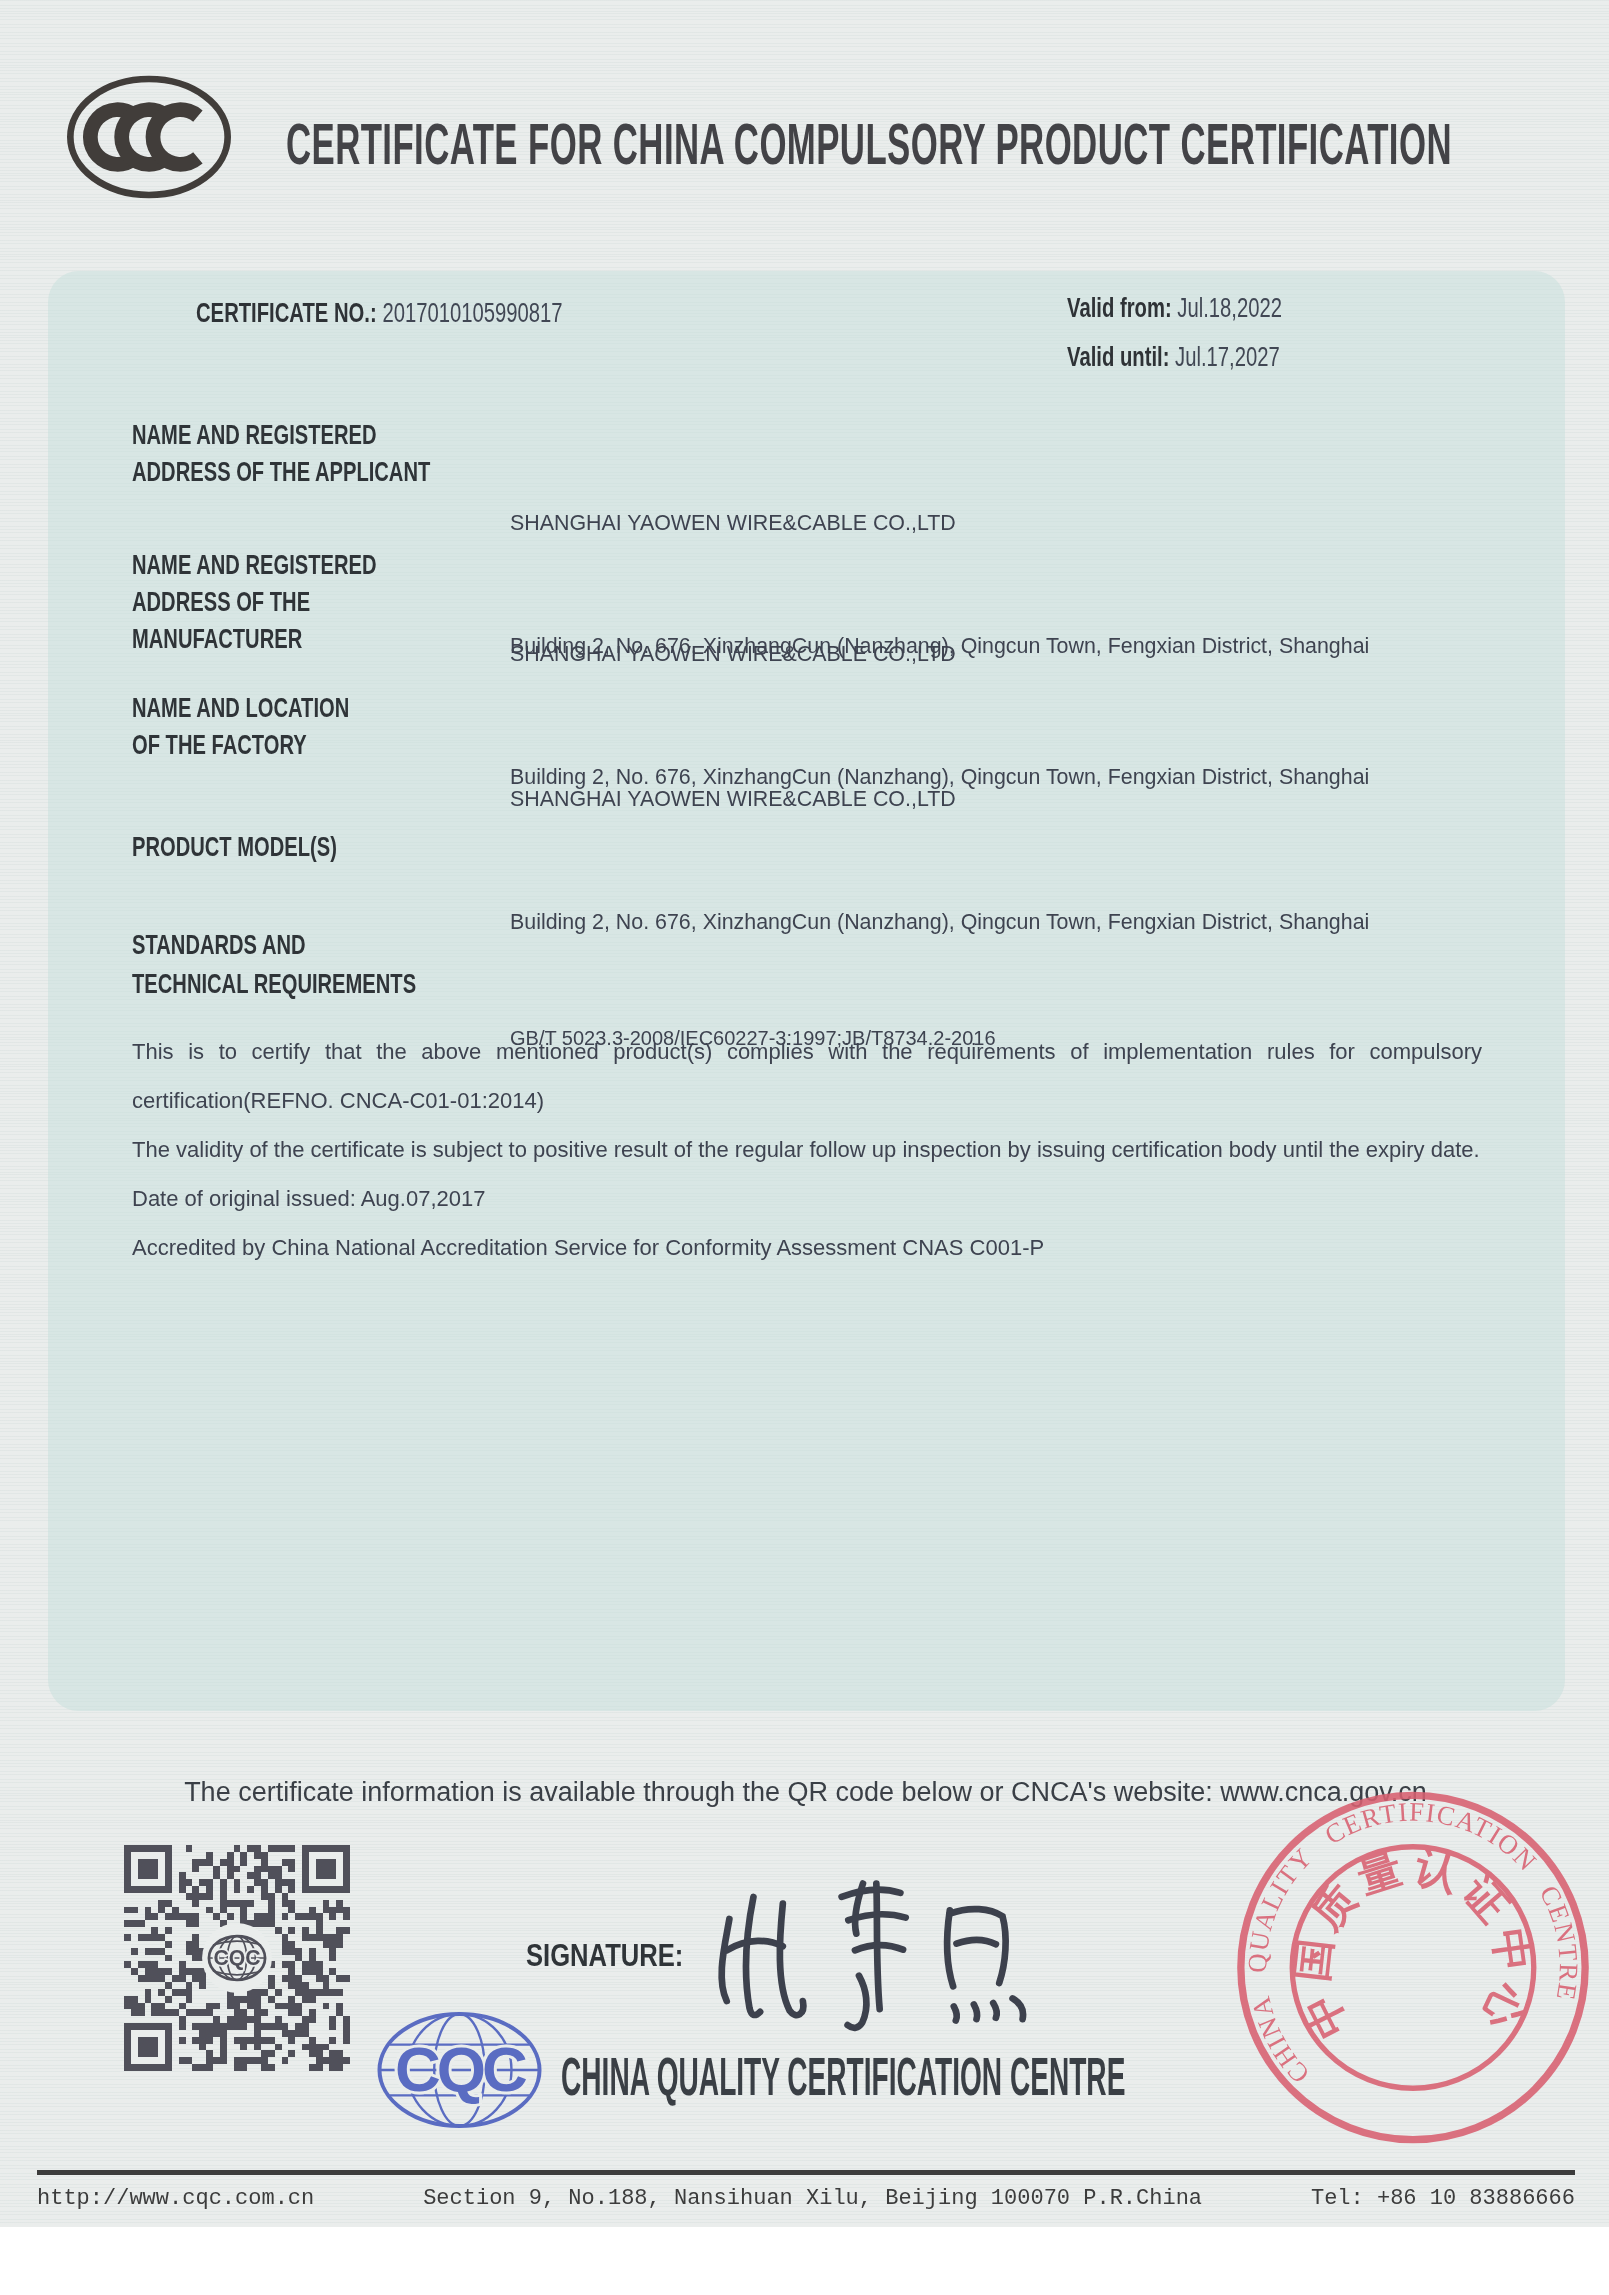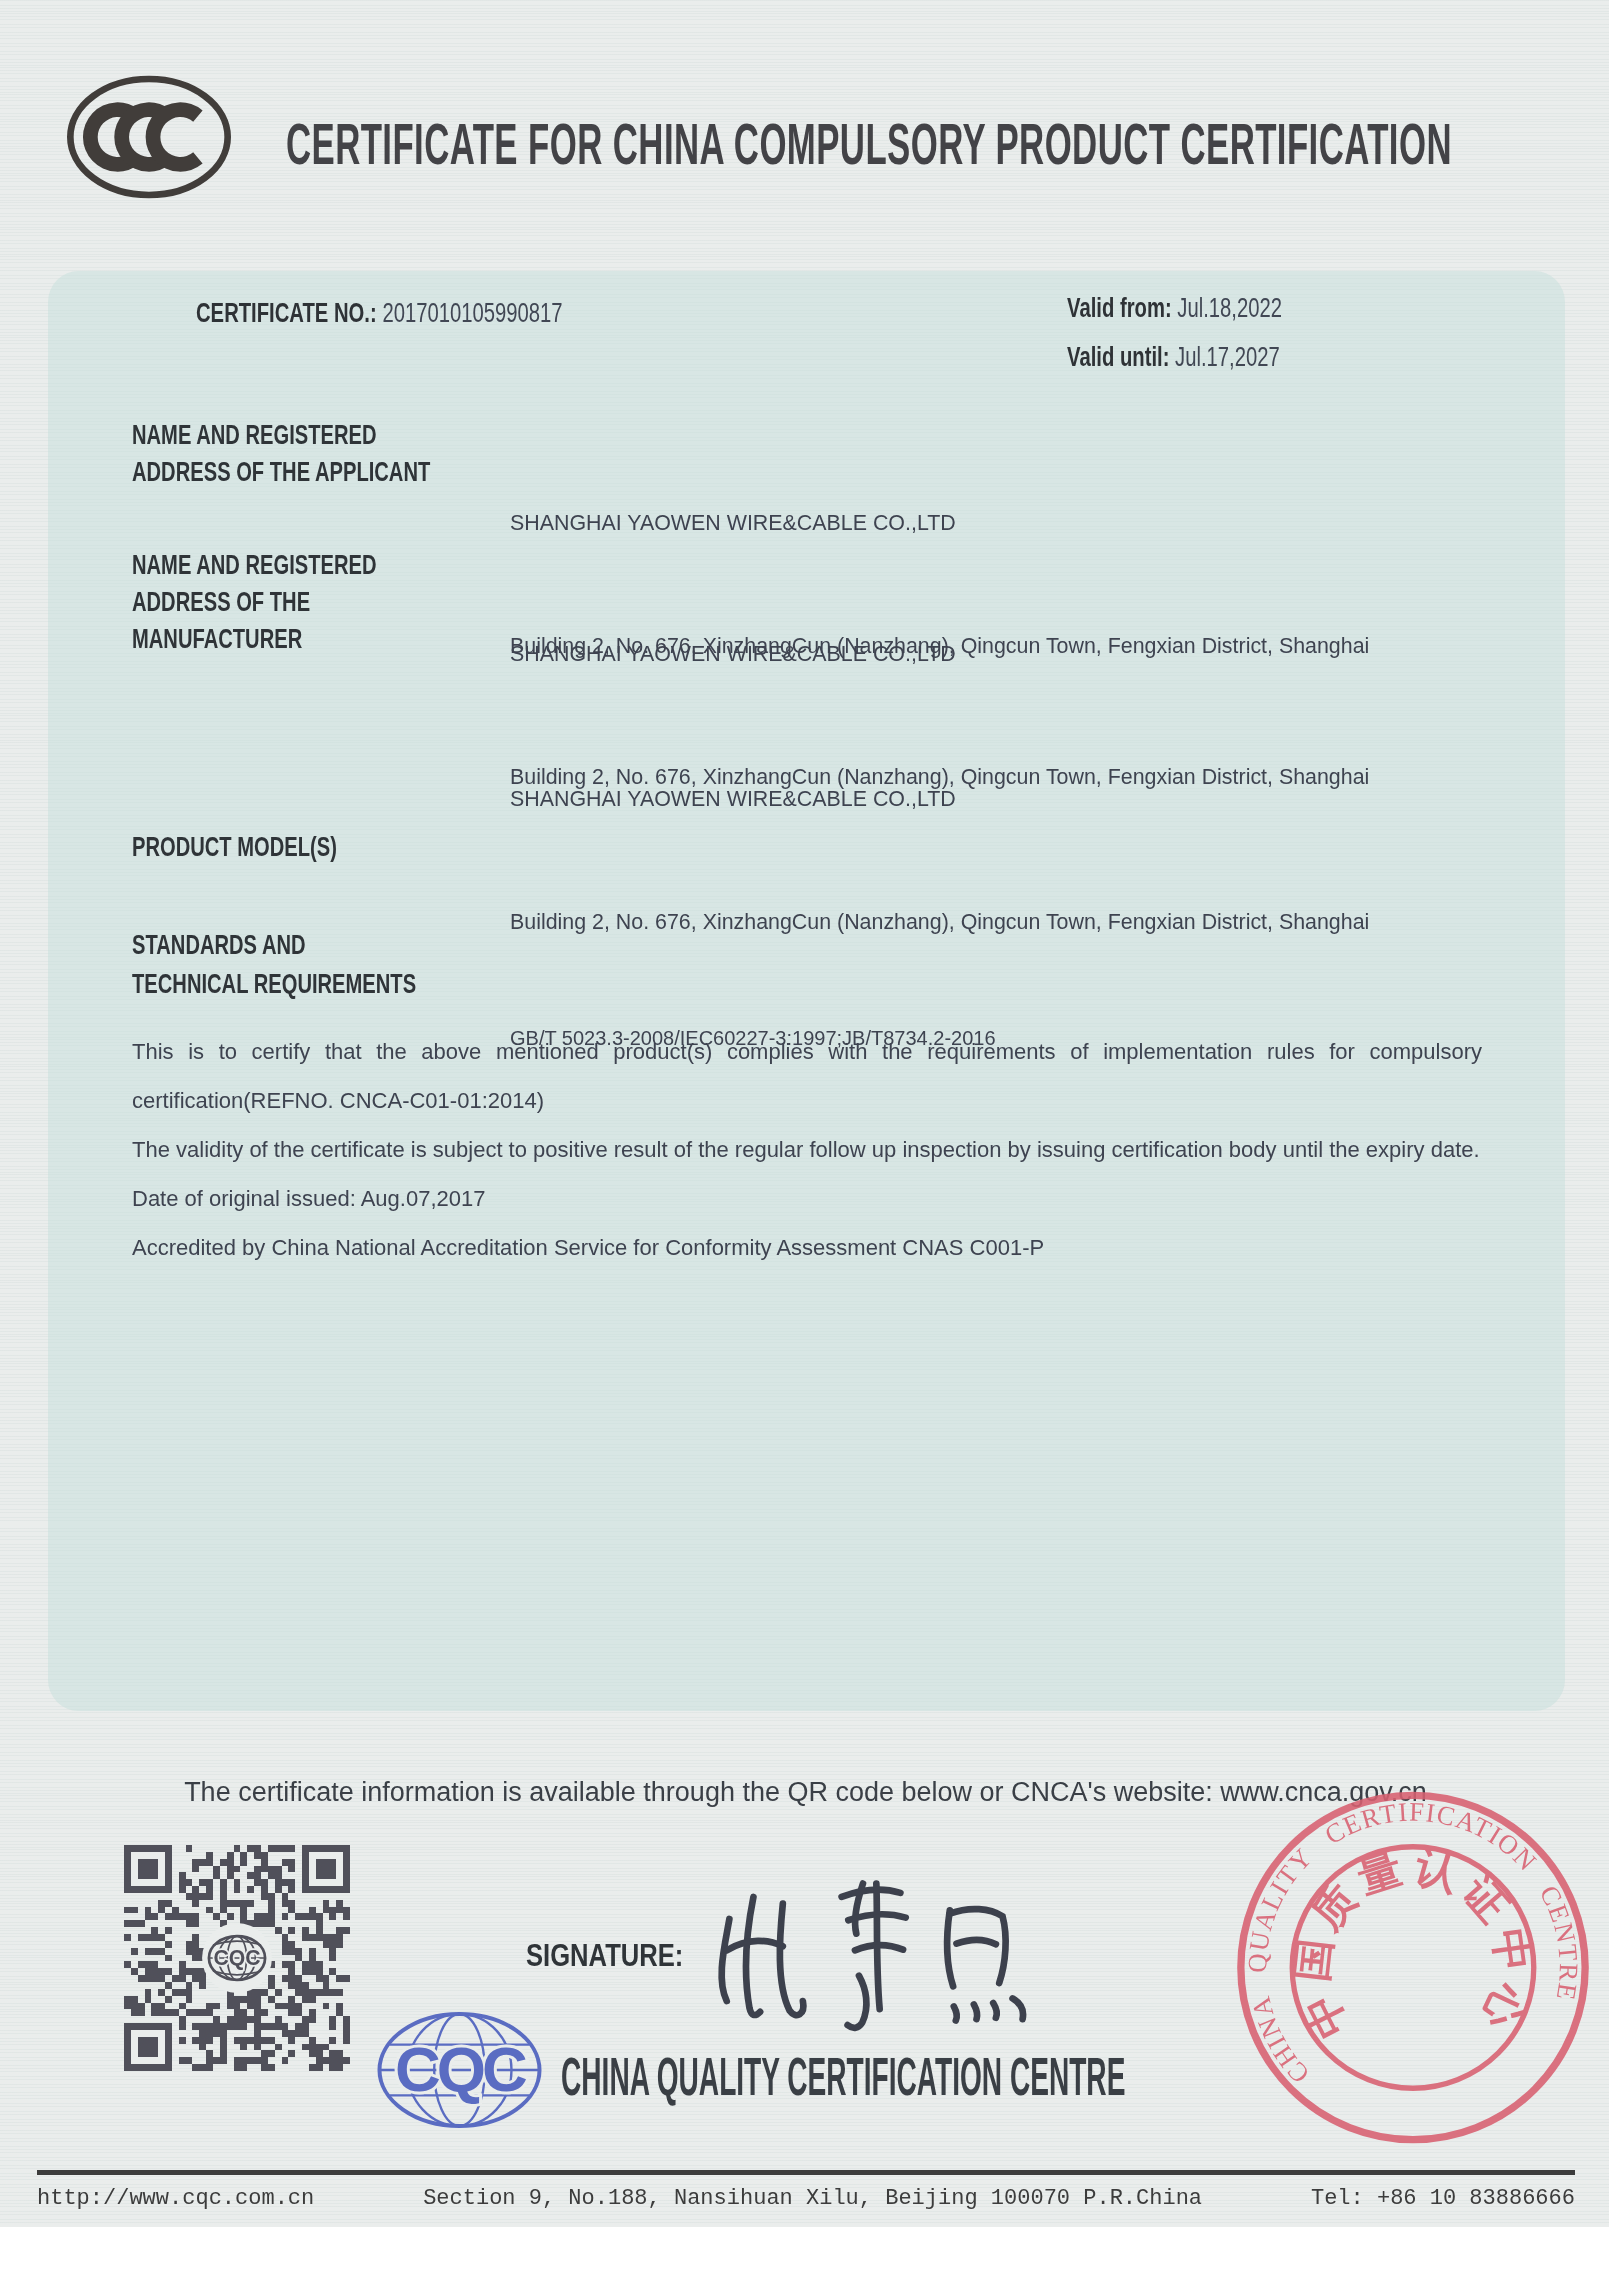--- a/index.html
+++ b/index.html
@@ -102,20 +102,26 @@
       <div>NAME AND REGISTERED</div>
       <div>ADDRESS OF THE</div>
       <div>MANUFACTURER</div>
     </div>
   </div>
   <div class="abs fvalue" style="left:494px; top:552px; width:1056px;">
     <div>SHANGHAI YAOWEN WIRE&amp;CABLE CO.,LTD</div>
     <div>Building 2, No. 676, XinzhangCun (Nanzhang), Qingcun Town, Fengxian District, Shanghai</div>
   </div>
 
+  <div class="abs" style="left:132px; top:689px;">
+    <div class="flabel">
+      <div>NAME AND LOCATION</div>
+      <div>OF THE FACTORY</div>
+    </div>
+  </div>
   <div class="abs fvalue" style="left:494px; top:697px; width:1056px;">
     <div>SHANGHAI YAOWEN WIRE&amp;CABLE CO.,LTD</div>
     <div>Building 2, No. 676, XinzhangCun (Nanzhang), Qingcun Town, Fengxian District, Shanghai</div>
   </div>
 
   <div class="abs" style="left:132px; top:828px;">
     <div class="flabel">
       <div>PRODUCT MODEL(S)</div>
     </div>
   </div>

